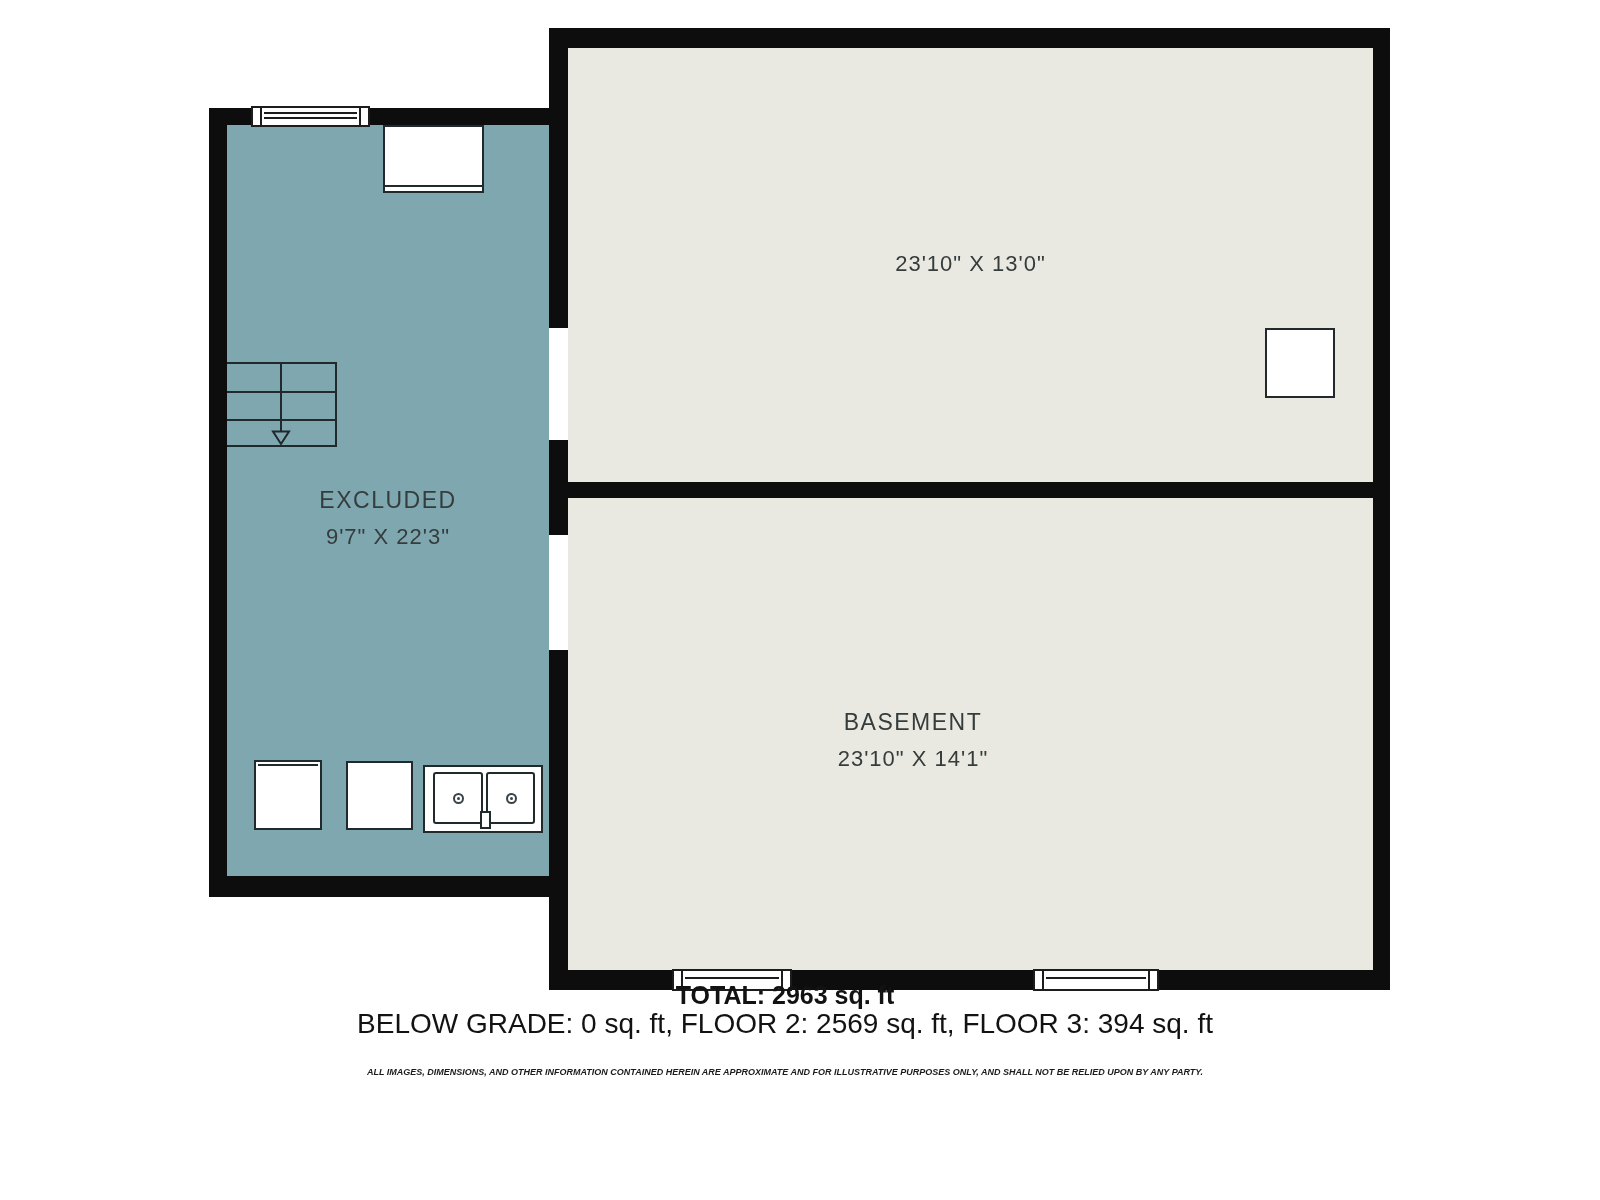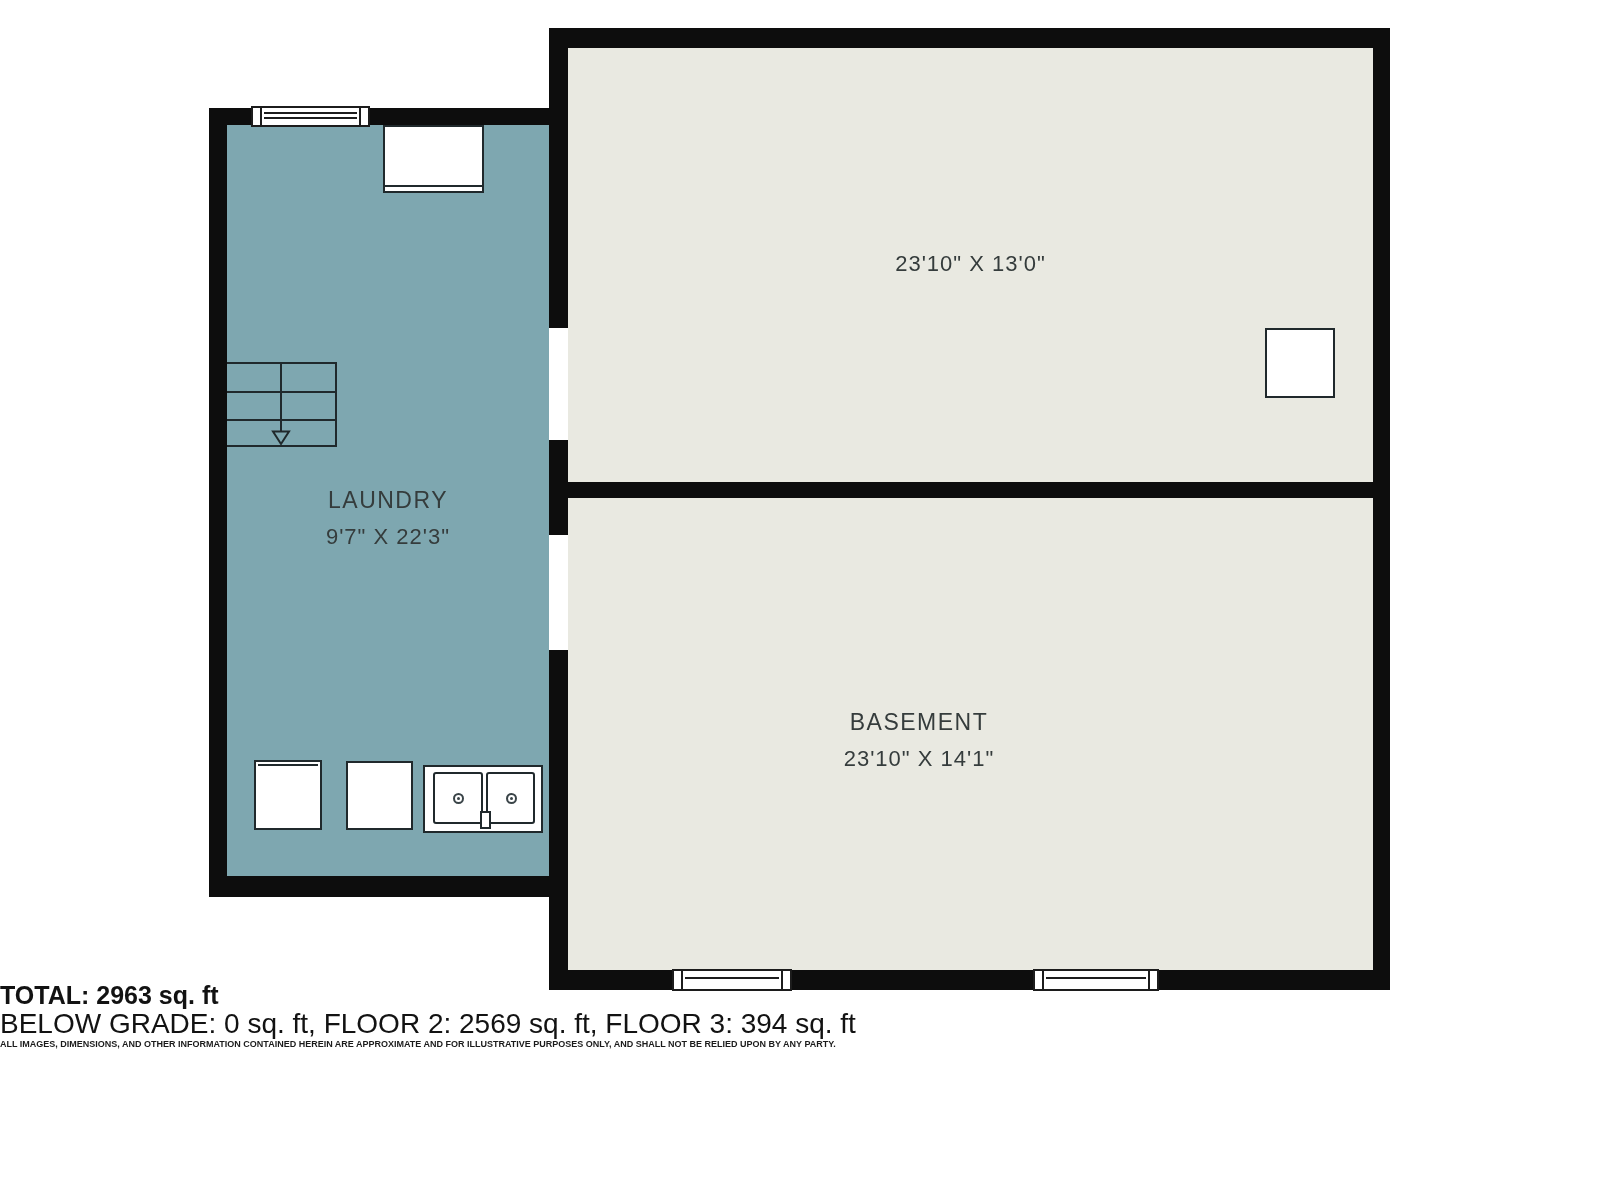--- a/index.html
+++ b/index.html
@@ -17,24 +17,24 @@
   .innerline{position:absolute;background:var(--fixture-stroke,#20292c);}
   .stairs{position:absolute;border:2px solid var(--fixture-stroke,#20292c);border-left:none;box-sizing:border-box;}
   .stair-line{position:absolute;left:0;right:0;height:2px;background:var(--fixture-stroke,#20292c);}
   .stair-vline{position:absolute;width:2px;background:var(--fixture-stroke,#20292c);}
   .drain{position:absolute;left:50%;top:50%;width:7px;height:7px;margin:-5px 0 0 -5px;
          border:2px solid #3a4448;border-radius:50%;background:#fff;}
   .drain::after{content:'';position:absolute;left:2px;top:2px;width:3px;height:3px;border-radius:50%;background:#3a4448;}
   .room-label{position:absolute;text-align:center;color:var(--label-text,#353c3c);letter-spacing:1.5px;}
   .room-name{font-size:23px;}
   .room-dims{font-size:22px;margin-top:10px;letter-spacing:1px;}
-  .summary{position:absolute;left:0;top:980px;width:1570px;color:var(--summary-text,#121212);}
+  .summary{position:absolute;left:0;top:980px;width:1570px;text-align:center;color:var(--summary-text,#121212);}
   .sum-total{font-size:25px;font-weight:bold;line-height:30px;}
   .sum-line{font-size:28px;line-height:28px;}
-  .disclaimer{font-size:9px;line-height:13px;font-weight:bold;color:#1b1b1b;}
+  .disclaimer{margin-top:28px;font-size:9px;line-height:13px;font-weight:bold;color:#1b1b1b;font-style:italic;}
 </style>
 </head>
 <body>
 
 <div class="canvas">
 
   <div class="room laundry" style="left:227px;top:125px;width:322px;height:751px;"></div>
   <div class="room beige" style="left:568px;top:48px;width:805px;height:434px;"></div>
   <div class="room beige" style="left:568px;top:498px;width:805px;height:472px;"></div>
 
@@ -90,27 +90,27 @@
     </div>
     <div class="fixture" style="left:61px;top:5px;width:49px;height:52px;border-radius:3px;">
       <div class="drain"></div>
     </div>
     <div class="fixture" style="left:55px;top:44px;width:11px;height:18px;"></div>
   </div>
 
   <div class="fixture" style="left:1265px;top:328px;width:70px;height:70px;border-width:2.5px;"></div>
 
   <div class="room-label" style="left:227px;top:487px;width:322px;">
-    <div class="room-name">LAUNDRY</div>
+    <div class="room-name">EXCLUDED</div>
     <div class="room-dims">9'7" X 22'3"</div>
   </div>
   <div class="room-label" style="left:568px;top:241px;width:805px;">
     <div class="room-dims">23'10" X 13'0"</div>
   </div>
-  <div class="room-label" style="left:568px;top:709px;width:690px;padding-left:6px;">
+  <div class="room-label" style="left:568px;top:709px;width:690px;">
     <div class="room-name">BASEMENT</div>
     <div class="room-dims">23'10" X 14'1"</div>
   </div>
 
   <div class="summary">
     <div class="sum-total">TOTAL: 2963 sq. ft</div>
     <div class="sum-line">BELOW GRADE: 0 sq. ft, FLOOR 2: 2569 sq. ft, FLOOR 3: 394 sq. ft</div>
     <div class="disclaimer">
       <div>ALL IMAGES, DIMENSIONS, AND OTHER INFORMATION CONTAINED HEREIN ARE APPROXIMATE AND FOR ILLUSTRATIVE PURPOSES ONLY, AND SHALL NOT BE RELIED UPON BY ANY PARTY.</div>
     </div>

